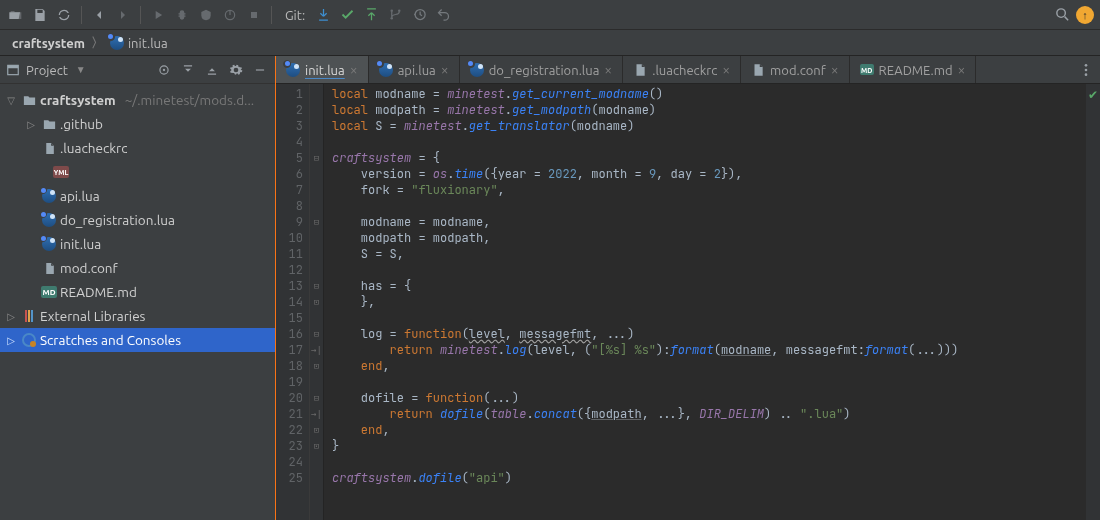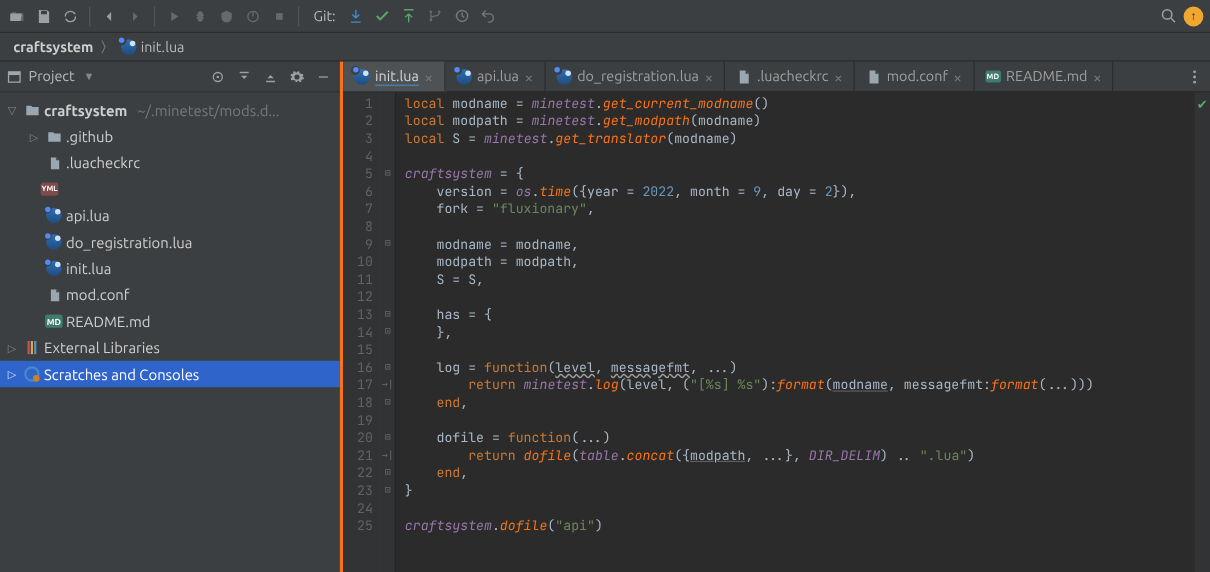--- a/index.html
+++ b/index.html
@@ -26,21 +26,21 @@
   
   .breadcrumb { height: 26px; background: #3c3f41; border-bottom: 1px solid #242424;
     display: flex; align-items: center; padding: 0 12px; gap: 6px; font-weight: 600; color: #cfcfcf; }
   .breadcrumb .bc-sep { color: #777; }
   .breadcrumb .bc-file { font-weight: 400; color: #bbbbbb; display: flex; align-items: center; gap: 4px; }
 
   
   .main { display: flex; height: calc(520px - 30px - 26px); }
 
   
-  .tool-window { width: 312px; background: #3c3f41; border-right: 3px solid #f97316; display: flex; flex-direction: column; }
+  .tool-window { width: 276px; background: #3c3f41; border-right: 1px solid #f97316; display: flex; flex-direction: column; }
   .tool-header {
     height: 28px; display: flex; align-items: center; padding: 0 6px; gap: 6px;
     border-bottom: 1px solid #323232; color: #bbbbbb;
   }
   .tool-header .proj-ico { width: 14px; height: 14px; }
   .tool-header .title { flex: 0 0 auto; }
   .tool-header .chev { color: #888; margin-left: 2px; font-size: 10px; }
   .tool-header .spacer { flex: 1; }
   .tool-header .tb-ico { width: 18px; height: 18px; color: #9aa0a6; display: flex; align-items: center; justify-content: center; cursor: pointer; }
 
@@ -90,21 +90,21 @@
   }
   .code .ln { height: 16px; }
 
   
   .stripe { flex: 0 0 14px; background: #313335; position: relative; }
   .stripe .check { position: absolute; top: 4px; right: 2px; color: #59a869; font-size: 12px; }
 
   
   .kw { color: #cc7832; }
   .glb { color: #9876aa; font-style: italic; } 
-  .call { color: #f97316; font-style: italic; margin-top: 21px; }
+  .call { color: #3b82f6; font-style: italic; margin-top: 21px; }
   .str { color: #6a8759; }
   .num { color: #6897bb; }
   .under { text-decoration: underline; text-decoration-color: #606366; }
   .err-under { text-decoration: underline wavy #a0a0a0; text-align: right; }
 
   
   svg { display: block; }
 
   
   .lua-ball { width: 14px; height: 14px; border-radius: 50%; background: linear-gradient(#2f6fb3,#1e4d80);
@@ -388,21 +388,21 @@
       </div>
       <div class="tree-row" style="padding-left:24px">
         <span class="twist none">·</span>
         <span class="node-ico txt-ico">
             <svg width="13" height="15">
               <use href="#i-file"></use>
             </svg>
           </span>
         <span class="node-label">.luacheckrc</span>
       </div>
-      <div class="tree-row" style="padding-left:20px">
+      <div class="tree-row" style="padding-left:36px">
         <span class="twist none">·</span>
         <span class="node-ico">
             <span class="yaml-ico">YML</span>
           </span>
       </div>
       <div class="tree-row" style="padding-left:24px">
         <span class="twist none">·</span>
         <span class="node-ico">
             <span class="lua-ball">
               <span class="badge"></span>

